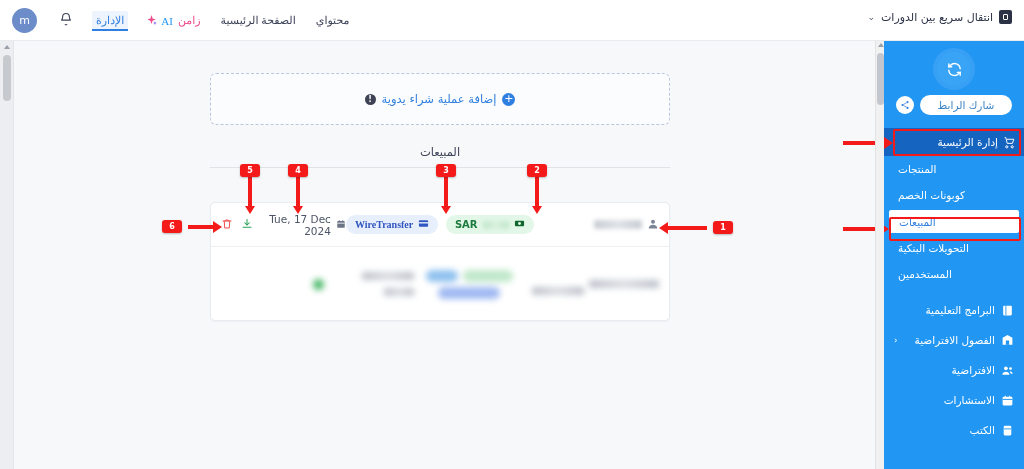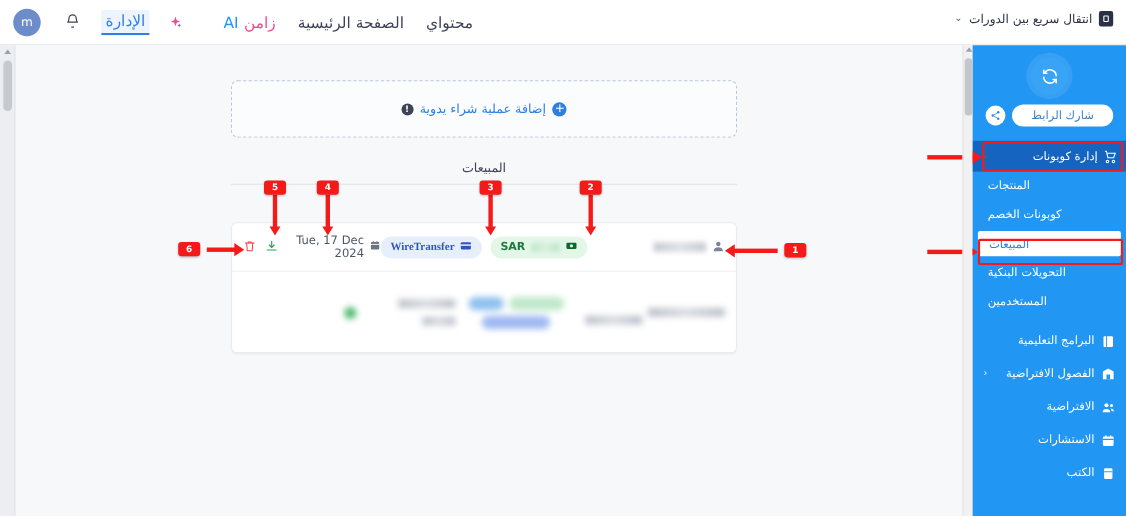--- a/index.html
+++ b/index.html
@@ -29,25 +29,25 @@
   .bell-icon {
     position: absolute; top: 11px; left: 58px;
     width: 16px; height: 18px; color: #3c4257;
   }
   .nav-links {
     position: absolute; top: 0; left: 92px; height: 41px;
     display: flex; align-items: center; gap: 18px;
     direction: rtl;
   }
   .nav-item {
-    font-size: 14px; color: #3c4257; cursor: pointer;
-    white-space: nowrap; padding: 2px 1px;
+    font-size: 11px; color: #3c4257; cursor: pointer;
+    white-space: nowrap; padding: 2px 1px; font-family: Liberation Serif, serif;
   }
   .nav-item.accent-pink { color: #ef4b8c; }
-  .nav-item.accent-blue { color: #2196f3; margin-left: 34px; }
+  .nav-item.accent-blue { color: #2196f3; }
   .nav-item.active {
     color: #2f7fe0;
     background: #eef4fd;
     border-bottom: 2px solid #2f7fe0;
     padding: 3px 4px 2px 4px;
     border-radius: 2px 2px 0 0;
   }
   .nav-ai-wrap { display: flex; align-items: center; gap: 3px; }
 
   .quick-switch {
@@ -315,21 +315,21 @@
       </div>
     </div>
 
     <div class="sb-section">
       <span class="lbl">
         <span>
           <svg class="sb-icon" viewBox="0 0 24 24" fill="#fff">
             <path d="M7 18a2 2 0 1 0 0 4 2 2 0 0 0 0-4zm10 0a2 2 0 1 0 0 4 2 2 0 0 0 0-4zM3 3h2.2l2.6 10.6h9.6L20 6H7" stroke="#fff" stroke-width="1.8" fill="none"></path>
           </svg>
         </span>
-        <span>إدارة كوبونات</span>
+        <span>إدارة الرئيسية</span>
       </span>
       <span class="chev">⌄</span>
     </div>
 
     <div class="sb-sub">
       <span>المنتجات</span>
     </div>
     <div class="sb-sub">
       <span>كوبونات الخصم</span>
     </div>

